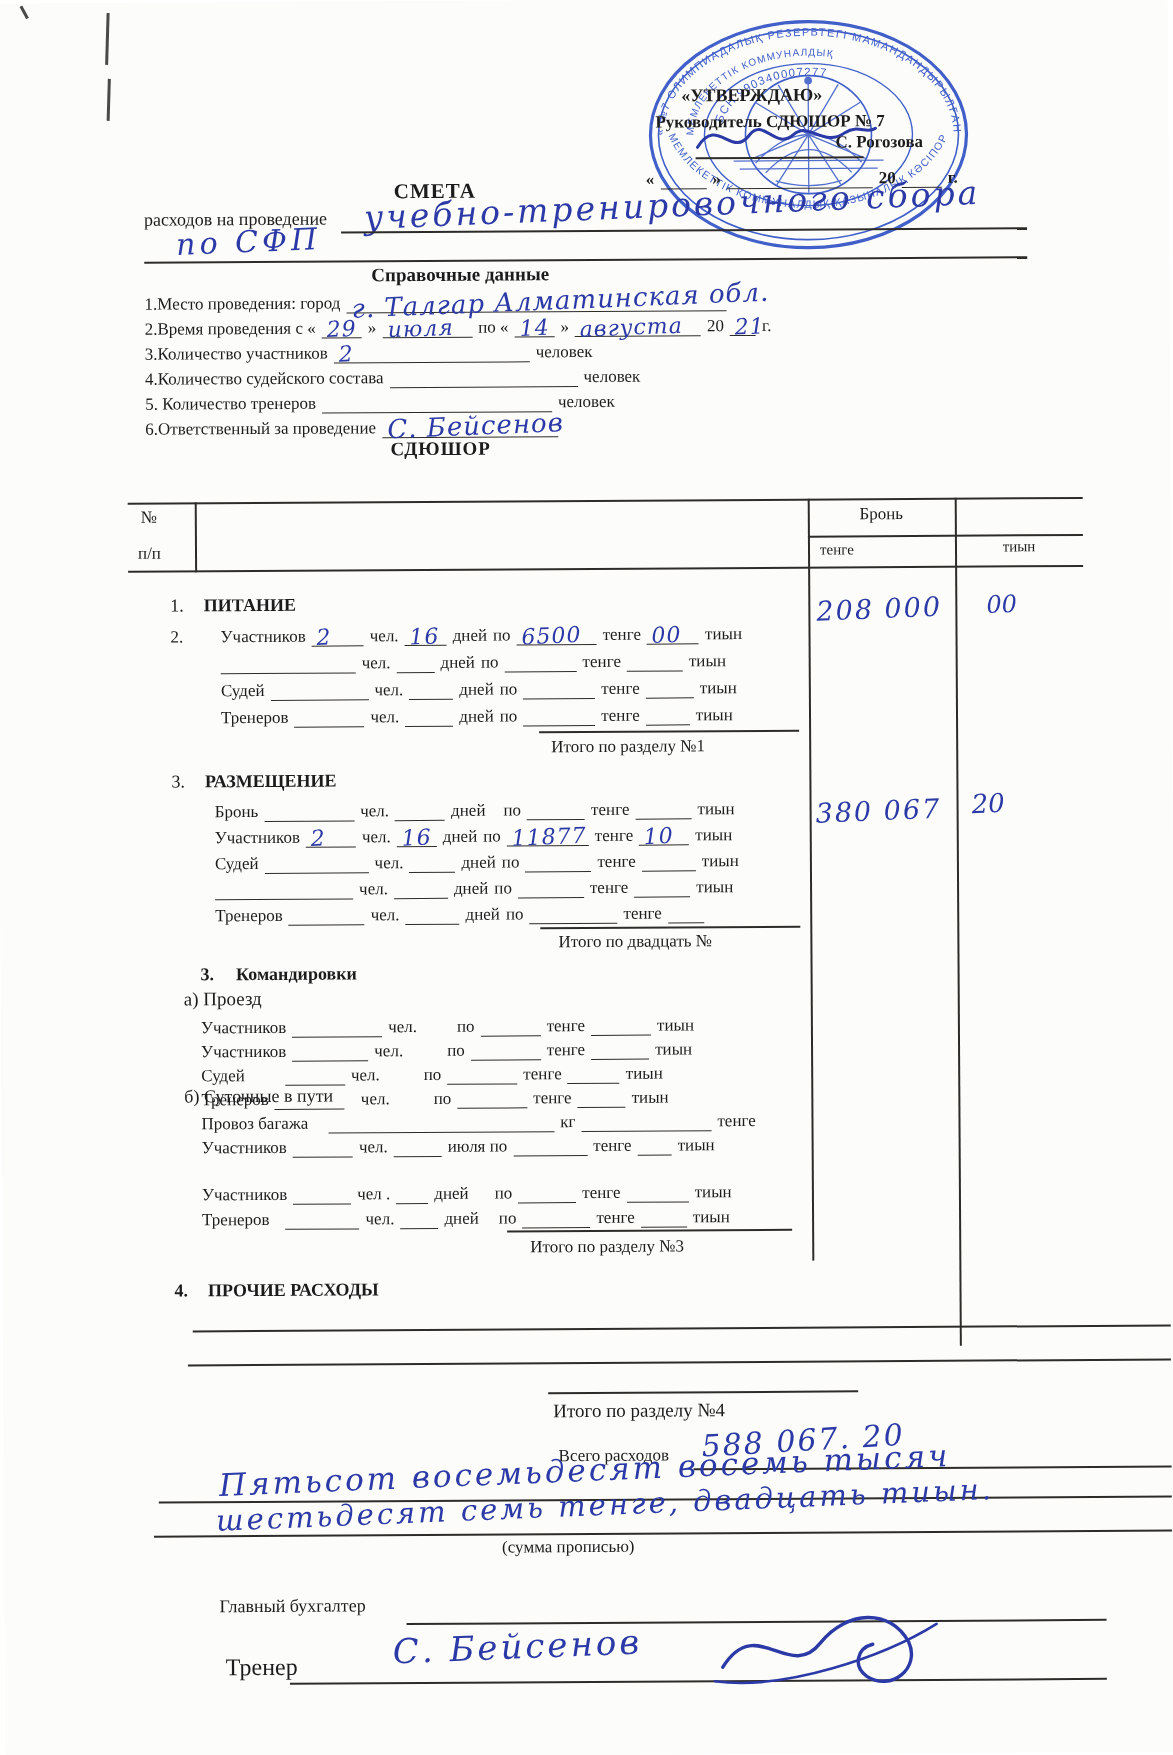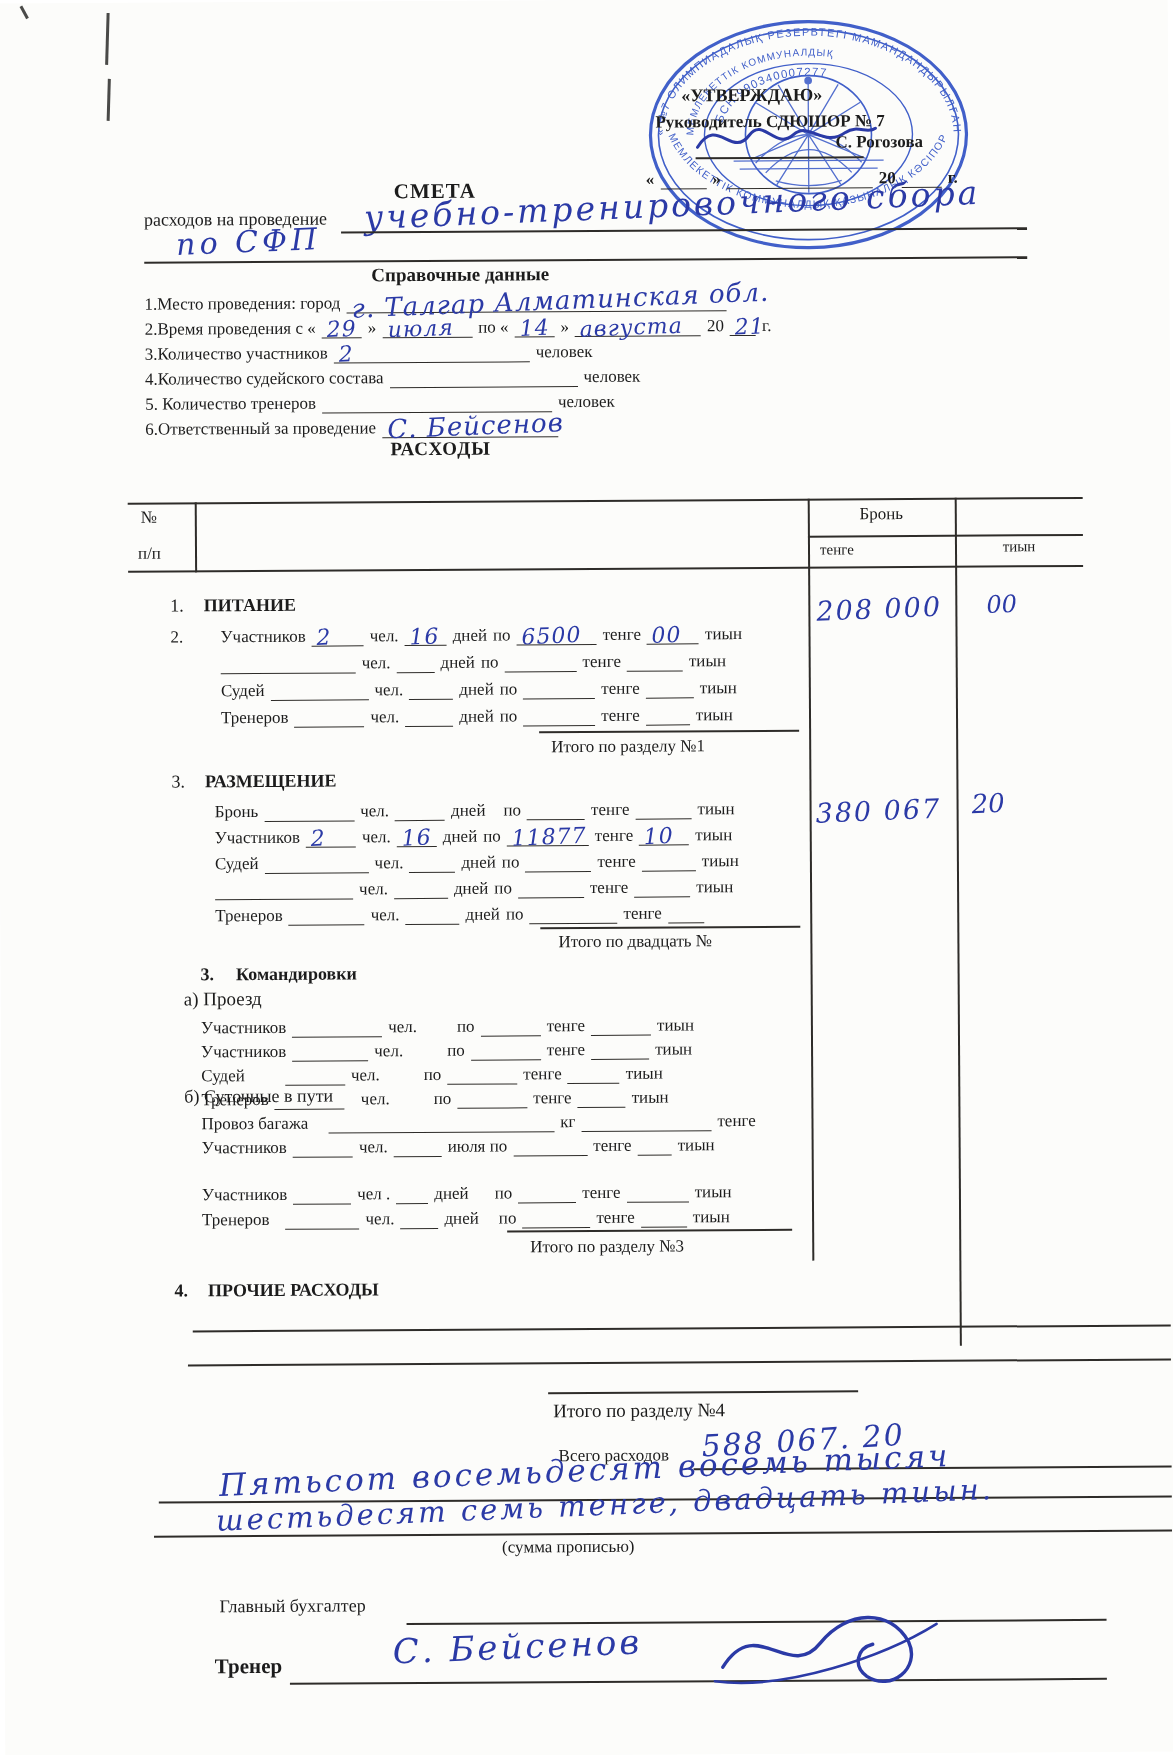--- a/index.html
+++ b/index.html
@@ -151,21 +151,21 @@
         <span class="w">человек</span>
       </div>
       <div class="frow">
         <span class="w">6.Ответственный за проведение</span>
         <span class="bl" style="width: 176px;">
           <span class="hw" style="font-size: 26px;">С. Бейсенов</span>
         </span>
       </div>
     </div>
 
-  <div class="abs b" style="left:393px;top:437px;font-size:19px;letter-spacing:1px;">РАСХОДЫ</div>
+  <div class="abs b" style="left:393px;top:437px;font-size:19px;letter-spacing:1px;">СДЮШОР</div>
 
   <div class="hline" style="left:130px;top:500px;width:955px;"></div>
   <div class="hline" style="left:810px;top:537px;width:275px;height:1.6px;"></div>
   <div class="hline" style="left:130px;top:568px;width:955px;"></div>
   <div class="vline" style="left:197px;top:500px;height:70px;"></div>
   <div class="vline" style="left:810px;top:500px;height:762px;"></div>
   <div class="vline" style="left:957px;top:500px;height:848px;"></div>
 
   <div class="abs" style="left:143px;top:505px;font-size:17px;">№</div>
   <div class="abs" style="left:140px;top:541px;font-size:17px;">п/п</div>
@@ -443,21 +443,21 @@
 
   <div class="abs hw" style="left:215px;top:1452px;font-size:31px;letter-spacing:3px;">Пятьсот восемьдесят восемь тысяч</div>
   <div class="hline" style="left:155px;top:1499px;width:1013px;height:1.6px;"></div>
   <div class="abs hw" style="left:212px;top:1488px;font-size:29px;letter-spacing:3px;">шестьдесят семь тенге, двадцать тиын.</div>
   <div class="hline" style="left:150px;top:1533px;width:1018px;height:1.6px;"></div>
   <div class="abs" style="left:498px;top:1537px;font-size:17px;">(сумма прописью)</div>
 
   <div class="abs" style="left:215px;top:1594px;font-size:18px;">Главный бухгалтер</div>
   <div class="hline" style="left:402px;top:1622px;width:700px;height:1.6px;"></div>
 
-  <div class="abs" style="left:210px;top:1652px;font-size:21px;font-weight:bold;">Тренер</div>
+  <div class="abs" style="left:221px;top:1652px;font-size:24px;">Тренер</div>
   <div class="hline" style="left:285px;top:1681px;width:817px;height:1.6px;"></div>
   <div class="abs hw" style="left:388px;top:1626px;font-size:34px;letter-spacing:3px;">С. Бейсенов</div>
 
   <svg class="abs" style="left:700px;top:1596px;width:240px;height:104px;" viewBox="0 0 240 104">
     <path d="M18 72 C 52 18, 84 88, 116 48 C 142 16, 186 14, 204 48 C 216 74, 186 98, 162 82 C 148 72, 152 54, 168 50" fill="none" stroke="#2b3aa6" stroke-width="3.4" stroke-linecap="round"></path>
     <path d="M10 86 C 80 96, 180 62, 232 30" fill="none" stroke="#2b3aa6" stroke-width="2.6" stroke-linecap="round"></path>
   </svg>
 
 </div>
 

